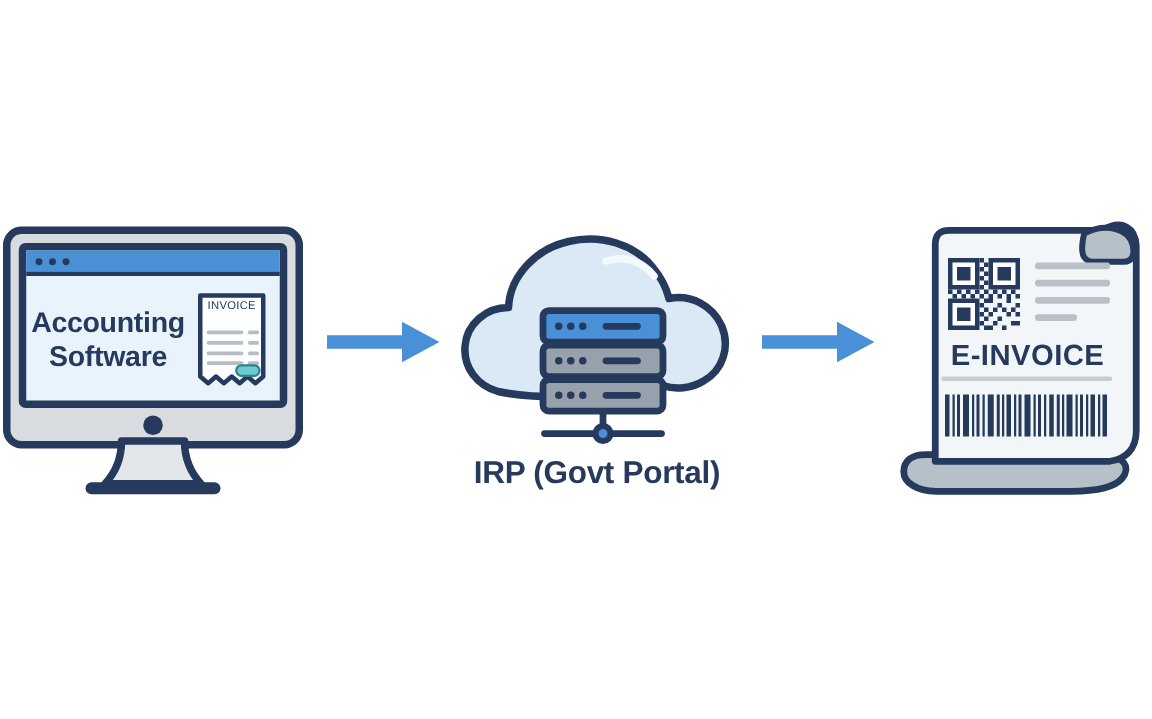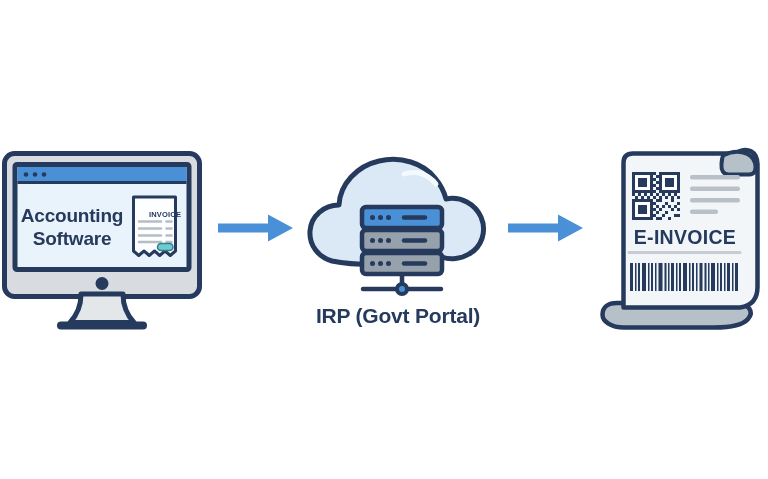--- a/index.html
+++ b/index.html
@@ -2,21 +2,21 @@
 <html><head>
 <meta charset="utf-8">
 <style>
   html,body{margin:0;padding:0;background:#ffffff;}
   .stage{position:relative;width:768px;height:479px;background:#ffffff;overflow:hidden;
          font-family:"Liberation Sans", sans-serif;}
   .stage svg{position:absolute;left:0;top:0;}
   .lbl{position:absolute;color:#253a5c;text-align:center;}
   .lbl-accounting{left:15px;top:205px;width:114px;font-size:19px;font-weight:700;
                   line-height:1.21;white-space:pre-line;letter-spacing:-0.2px;text-align:center;}
-  .lbl-invoice-doc{left:133px;top:210px;width:64px;font-size:7.5px;font-weight:700;letter-spacing:0.2px;}
+  .lbl-invoice-doc{left:133px;top:199px;width:43px;font-size:7.5px;font-weight:400;letter-spacing:0.2px;}
   .lbl-irp{left:288px;top:304px;width:220px;font-size:21px;font-weight:700;letter-spacing:-0.2px;}
   .lbl-einvoice{left:624px;top:226px;width:122px;font-size:19.5px;font-weight:700;letter-spacing:0.3px;}
 </style>
 </head>
 <body>
 
 <div class="stage">
 
   <svg width="768" height="479" viewBox="0 0 768 479">
 

